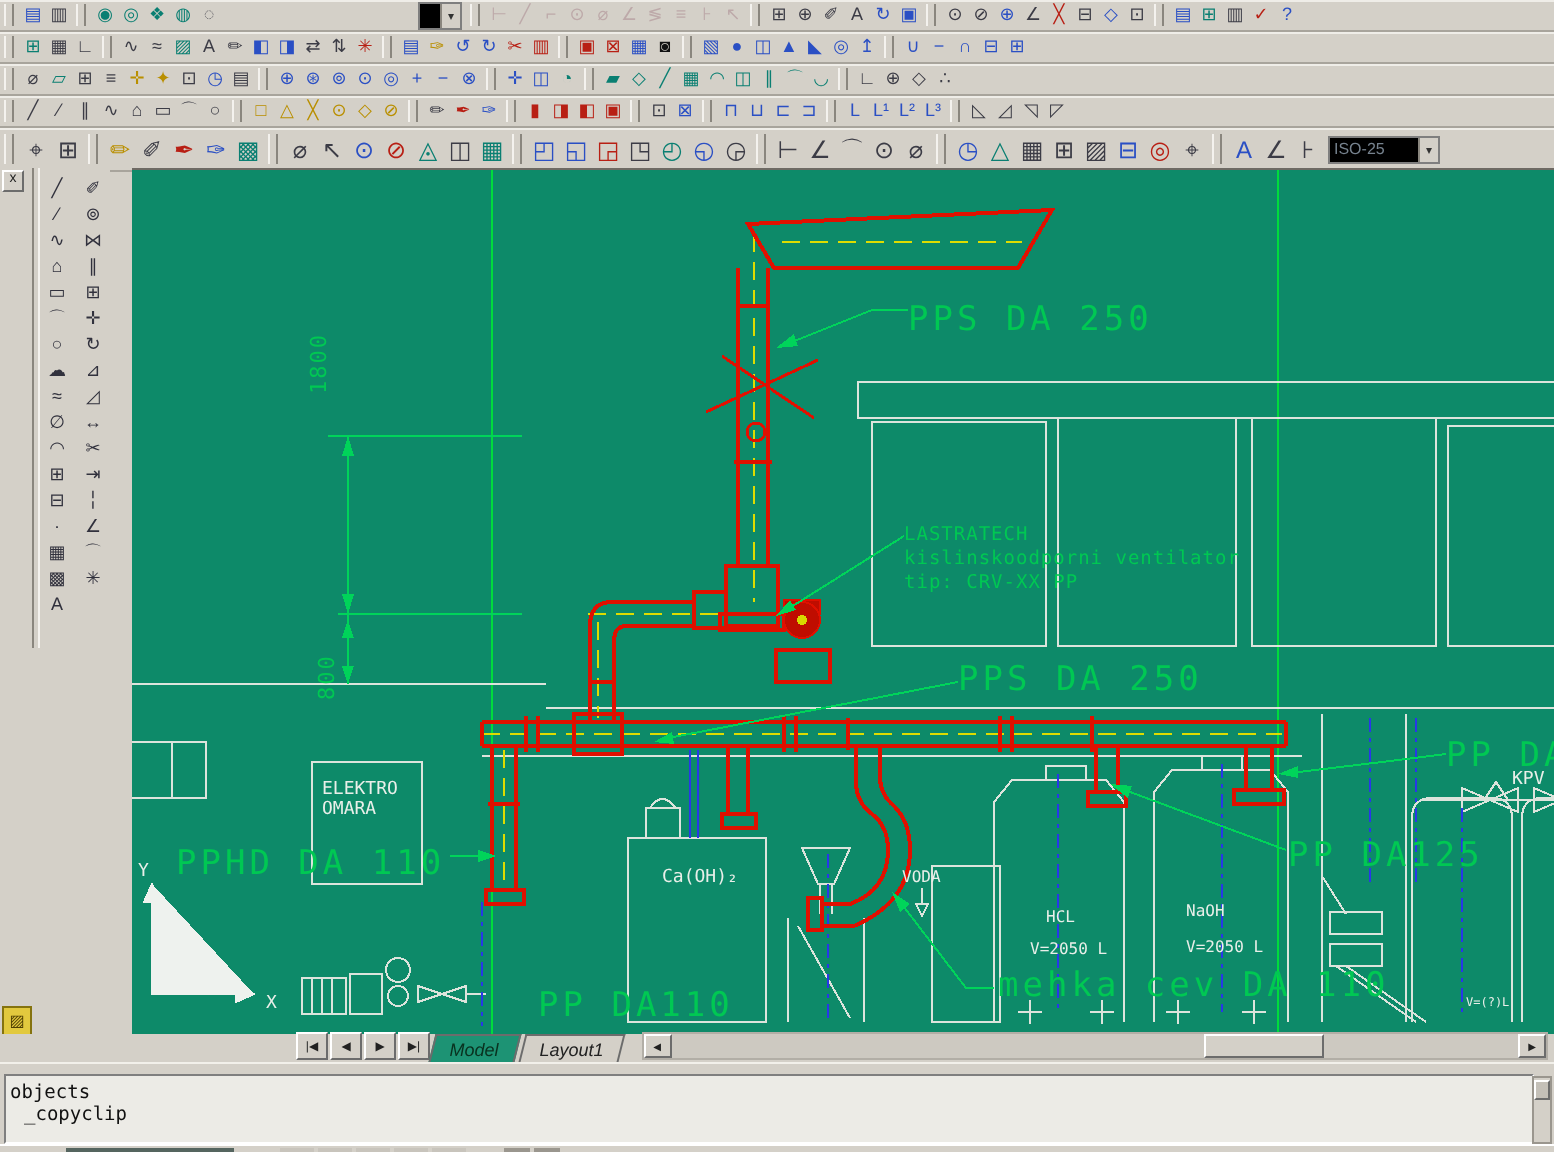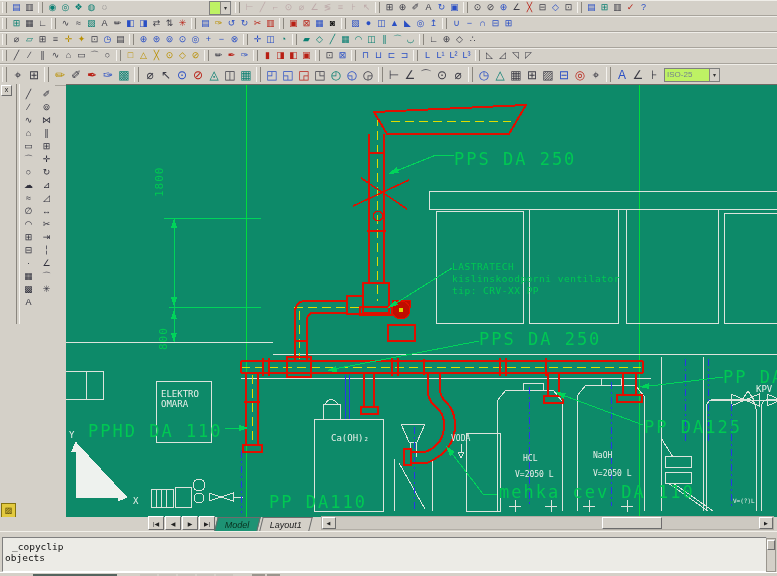--- a/index.html
+++ b/index.html
@@ -8,21 +8,21 @@
   #toolbar-rows{position:absolute;left:0;top:0;width:777px;}
   .tb-row{display:flex;align-items:center;height:15px;background:#d4d0c8;border-bottom:1px solid #a8a49c;box-shadow:inset 0 1px 0 #efede8;overflow:hidden;}
   .tb-row.big{height:21px;}
   .tb-group{display:flex;align-items:center;}
   .tb-grip{width:3px;height:11px;border-left:1px solid #f4f2ee;border-right:1px solid #8a867e;margin:0 3px 0 2px;}
   .tb-row.big .tb-grip{height:15px;}
   .tb-icon{width:13px;height:13px;display:flex;align-items:center;justify-content:center;font-size:9px;line-height:1;color:#333;cursor:default;}
   .tb-row.big .tb-icon{width:16px;height:18px;font-size:12px;}
   .c-d{color:#3c3c46}.c-b{color:#2a4fc4}.c-t{color:#0a7f72}.c-r{color:#b81f14}
   .c-y{color:#b98f00}.c-x{color:#bda9a9}.c-k{color:#111}
-  .tb-combo{height:12px;background:#bef264;border:1px solid #7f7f7f;display:flex;align-items:center;font-size:8px;color:#76828e;margin:0 2px;}
+  .tb-combo{height:12px;background:#000000;border:1px solid #7f7f7f;display:flex;align-items:center;font-size:8px;color:#76828e;margin:0 2px;}
   .tb-combo-text{flex:1;padding:0 2px;white-space:nowrap;overflow:hidden;}
   .tb-combo-arrow{width:9px;height:100%;background:#d4d0c8;border-left:1px solid #8a867e;font-size:6px;display:flex;align-items:center;justify-content:center;color:#333;}
   
   #left-dock{position:absolute;left:0;top:84px;width:55px;height:433px;background:#d4d0c8;}
   #dock-close{position:absolute;left:1px;top:1px;width:9px;height:9px;background:#d4d0c8;border:1px solid;border-color:#fff #6c6c6c #6c6c6c #fff;font-size:7px;line-height:7px;text-align:center;color:#222;}
   #dock-divider{position:absolute;left:16px;top:0;height:240px;width:2px;border-left:1px solid #8a867e;border-right:1px solid #f4f2ee;}
   .dock-col{position:absolute;top:4px;display:flex;flex-direction:column;}
   #dock-draw{left:21px;} #dock-modify{left:39px;}
   .dock-icon{width:15px;height:13px;display:flex;align-items:center;justify-content:center;font-size:9px;line-height:1;color:#31313d;}
   #dock-bottom-icon{position:absolute;left:1px;top:419px;width:13px;height:14px;background:#e2c93e;border:1px solid #85730f;font-size:8px;line-height:13px;text-align:center;color:#504003;}
@@ -599,22 +599,22 @@
     <div id="hscroll">
       <div class="sc-btn">◀</div>
       <div id="sc-thumb"></div>
       <div id="sc-track"></div>
       <div class="sc-btn">▶</div>
     </div>
   </div>
 
   <div id="command">
     <div id="cmd-box">
+      <div id="cmd-line2">objects</div>
       <div id="cmd-line1">_copyclip</div>
-      <div id="cmd-line2">objects</div>
     </div>
     <div id="cmd-sb">
         <div id="cmd-sb-thumb"></div>
       </div>
   </div>
 
   <div id="status">
     <div class="st-cell" style="left:33px;width:84px;background:#55655f;"></div>
     <div class="st-cell" style="left:140px;width:17px;background:#c8c4bc;"></div>
     <div class="st-cell" style="left:159px;width:17px;background:#c8c4bc;"></div>

